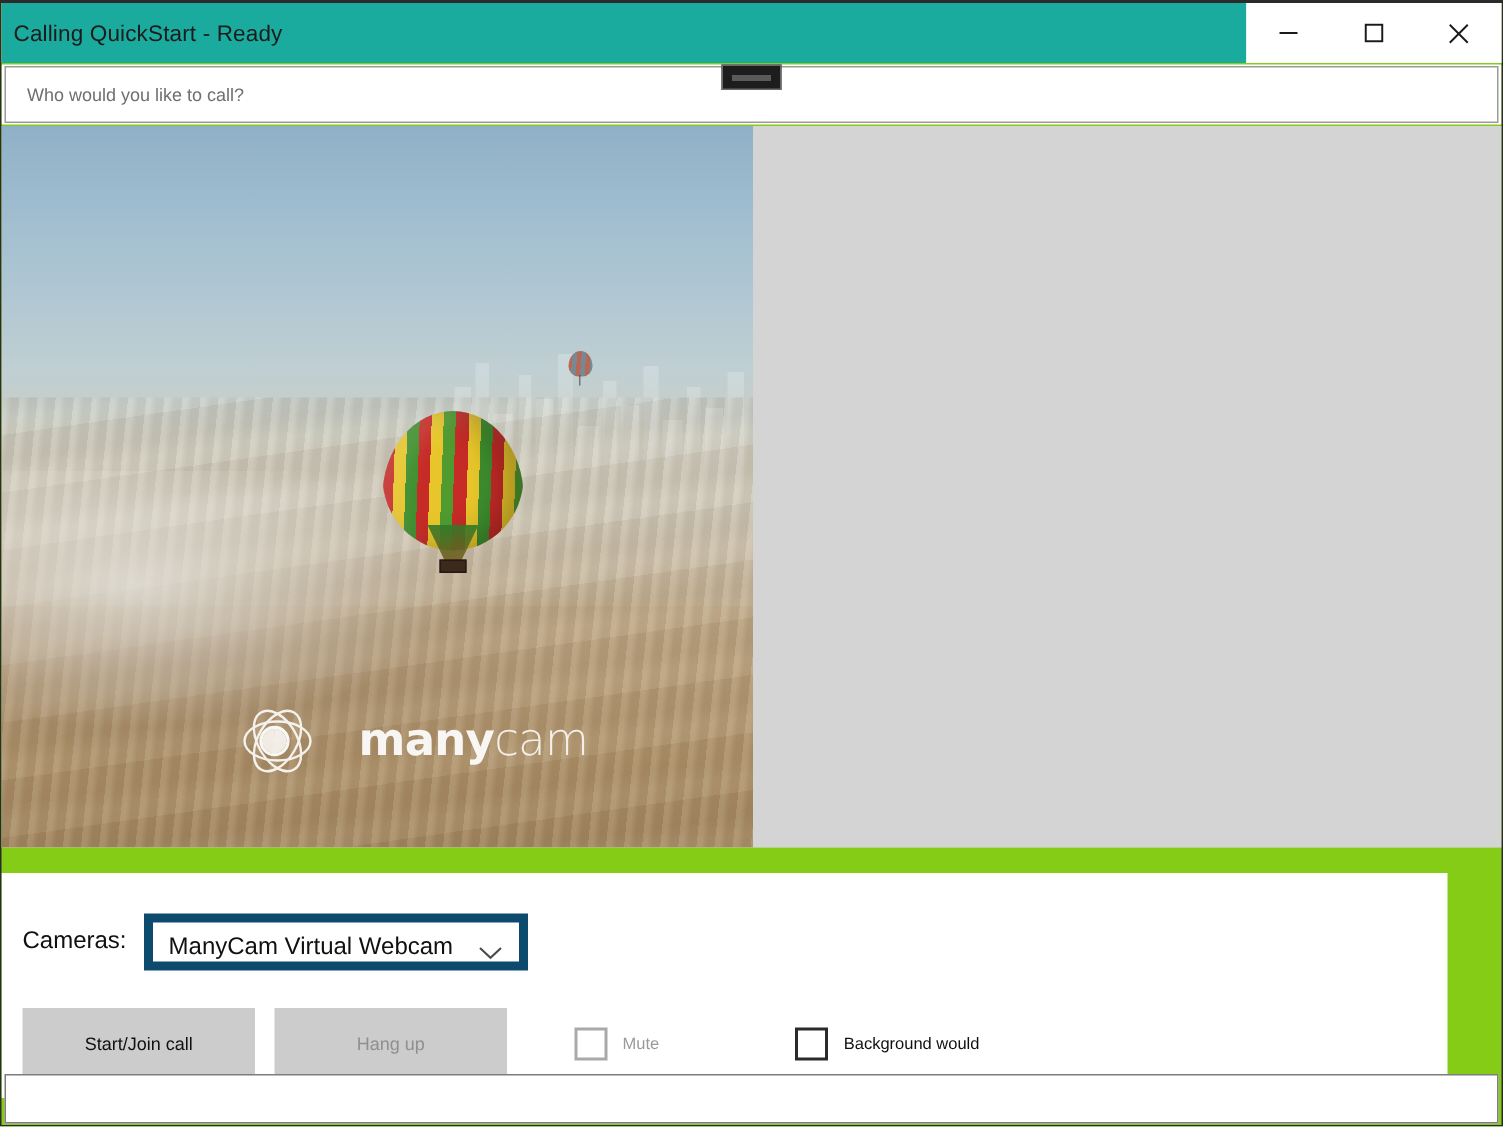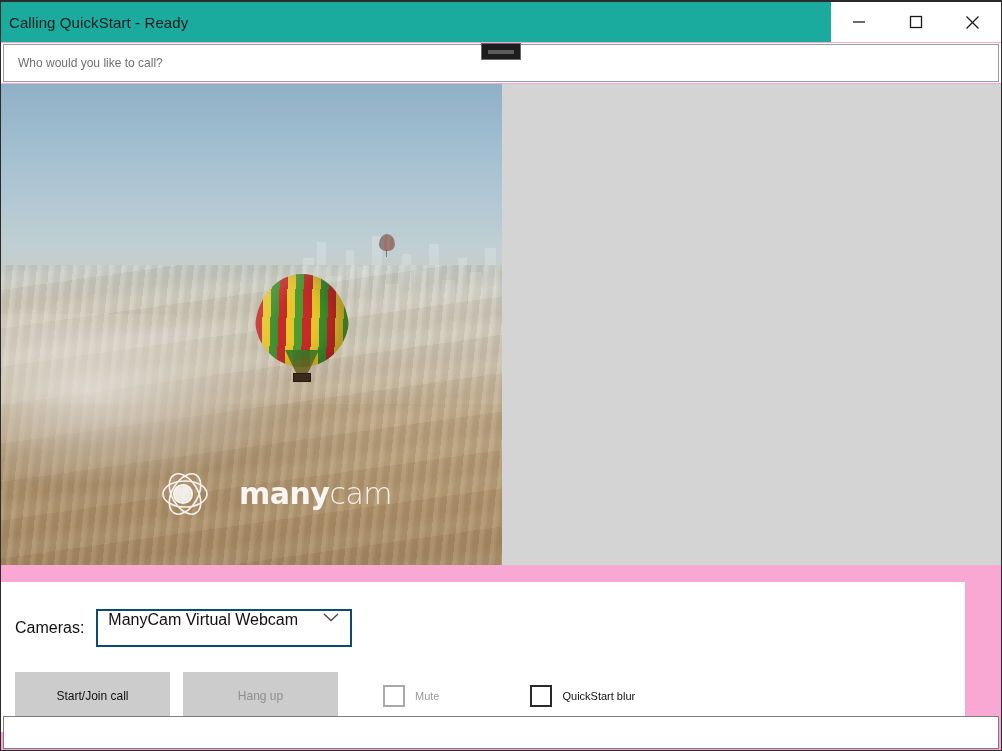--- a/index.html
+++ b/index.html
@@ -11,21 +11,21 @@
   body {
     width: 1002px;
     height: 751px;
     font-family: "Liberation Sans", sans-serif;
     overflow: hidden;
   }
   .app-window {
     position: relative;
     width: 1002px;
     height: 751px;
-    background: #f9a8d4;
+    background: #84cc16;
     box-sizing: border-box;
     border: 1px solid #2b2b2b;
     border-top-width: 2px;
     overflow: hidden;
   }
 
   
   .titlebar {
     position: absolute;
     left: 0; top: 0;
@@ -283,24 +283,24 @@
   .camera-label {
     font-size: 16px;
     color: #101010;
     margin-right: 12px;
   }
   .select-box {
     position: relative;
     width: 256px;
     height: 38px;
     box-sizing: border-box;
-    border: 2px solid #0c4a6e;
-    background: #ffffff;
-    display: flex;
-    align-items: flex-start;
+    border: 6px solid #0c4a6e;
+    background: #ffffff;
+    display: flex;
+    align-items: flex-end;
     padding: 0 10px;
     cursor: default;
   }
   .select-value {
     flex: 1;
     font-size: 16px;
     color: #101010;
     white-space: nowrap;
   }
   .chev { display:block; margin-left: 6px; }
@@ -465,21 +465,21 @@
       <button class="btn start">Start/Join call</button>
       <button class="btn hangup">Hang up</button>
 
       <div class="chk disabled">
         <span class="box"></span>
         <span class="lbl">Mute</span>
       </div>
 
       <div class="chk blur">
         <span class="box"></span>
-        <span class="lbl">QuickStart blur</span>
+        <span class="lbl">Background would</span>
       </div>
     </div>
   </div>
 
   <div class="statusbar">
     <span class="status-text"></span>
   </div>
 
 </div>
 

